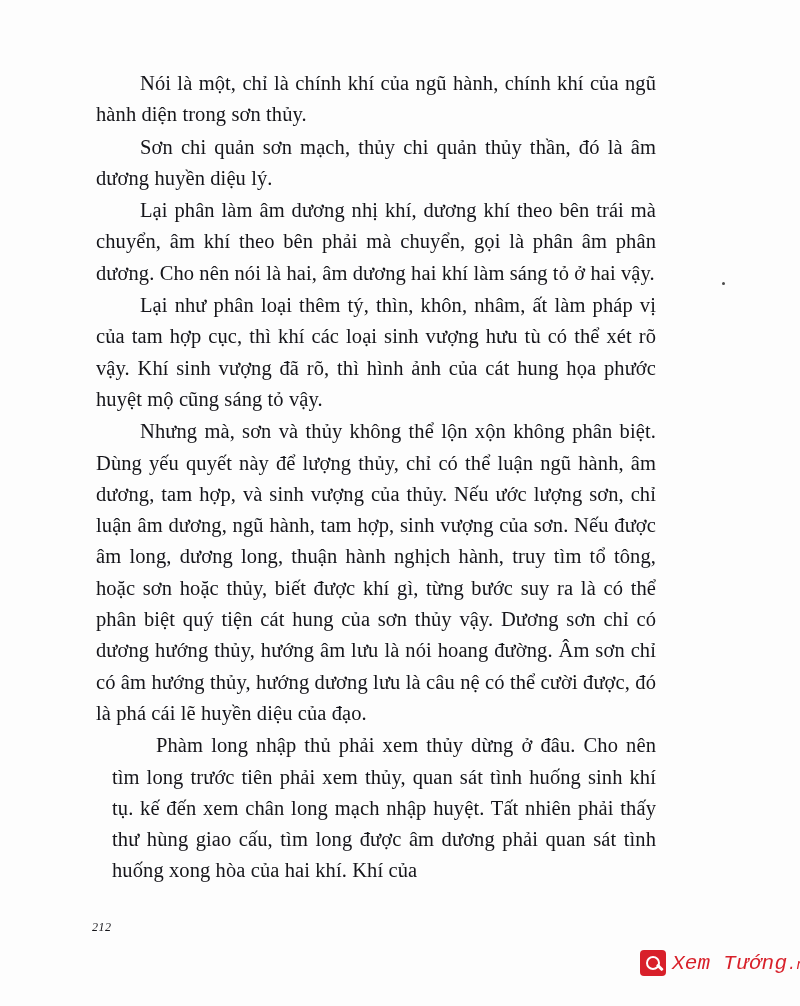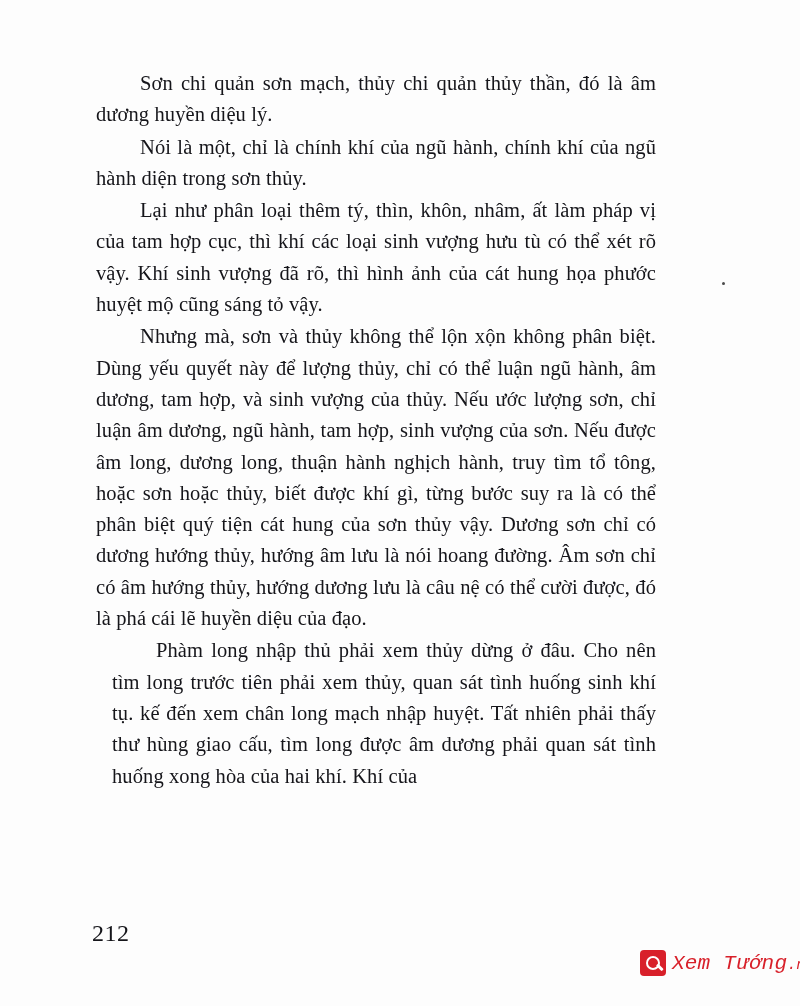--- a/index.html
+++ b/index.html
@@ -44,23 +44,24 @@
     margin-left: 16px;
   }
   
   .para, .folio {
     -webkit-font-smoothing: antialiased;
   }
   .folio {
     position: absolute;
     left: 92px;
     top: 920px;
-    font-size: 24px;
+    font-size: 12px;
     color: #15151a;
     letter-spacing: 0.5px;
+    font-style: italic;
   }
   .margin-mark {
     position: absolute;
     left: 722px;
     top: 282px;
     width: 3px;
     height: 3px;
     background: #4a4a4a;
     border-radius: 50%;
   }
@@ -114,22 +115,23 @@
     font-size: 15px;
     letter-spacing: 0;
   }
 </style>
 </head>
 <body>
 
 <div class="page">
 
   <div class="text-column">
+    <p class="para">Nói là một, chỉ là chính khí của ngũ hành, chính khí của ngũ hành diện trong sơn thủy.</p>
     <p class="para">Sơn chi quản sơn mạch, thủy chi quản thủy thần, đó là âm dương huyền diệu lý.</p>
-    <p class="para">Nói là một, chỉ là chính khí của ngũ hành, chính khí của ngũ hành diện trong sơn thủy.</p>
+    <p class="para">Lại phân làm âm dương nhị khí, dương khí theo bên trái mà chuyển, âm khí theo bên phải mà chuyển, gọi là phân âm phân dương. Cho nên nói là hai, âm dương hai khí làm sáng tỏ ở hai vậy.</p>
     <p class="para">Lại như phân loại thêm tý, thìn, khôn, nhâm, ất làm pháp vị của tam hợp cục, thì khí các loại sinh vượng hưu tù có thể xét rõ vậy. Khí sinh vượng đã rõ, thì hình ảnh của cát hung họa phước huyệt mộ cũng sáng tỏ vậy.</p>
     <p class="para">Nhưng mà, sơn và thủy không thể lộn xộn không phân biệt. Dùng yếu quyết này để lượng thủy, chỉ có thể luận ngũ hành, âm dương, tam hợp, và sinh vượng của thủy. Nếu ước lượng sơn, chỉ luận âm dương, ngũ hành, tam hợp, sinh vượng của sơn. Nếu được âm long, dương long, thuận hành nghịch hành, truy tìm tổ tông, hoặc sơn hoặc thủy, biết được khí gì, từng bước suy ra là có thể phân biệt quý tiện cát hung của sơn thủy vậy. Dương sơn chỉ có dương hướng thủy, hướng âm lưu là nói hoang đường. Âm sơn chỉ có âm hướng thủy, hướng dương lưu là câu nệ có thể cười được, đó là phá cái lẽ huyền diệu của đạo.</p>
     <p class="para">Phàm long nhập thủ phải xem thủy dừng ở đâu. Cho nên tìm long trước tiên phải xem thủy, quan sát tình huống sinh khí tụ. kế đến xem chân long mạch nhập huyệt. Tất nhiên phải thấy thư hùng giao cấu, tìm long được âm dương phải quan sát tình huống xong hòa của hai khí. Khí của</p>
   </div>
 
   <div class="margin-mark"></div>
 
   <div class="folio">212</div>
 
   <div class="watermark">

